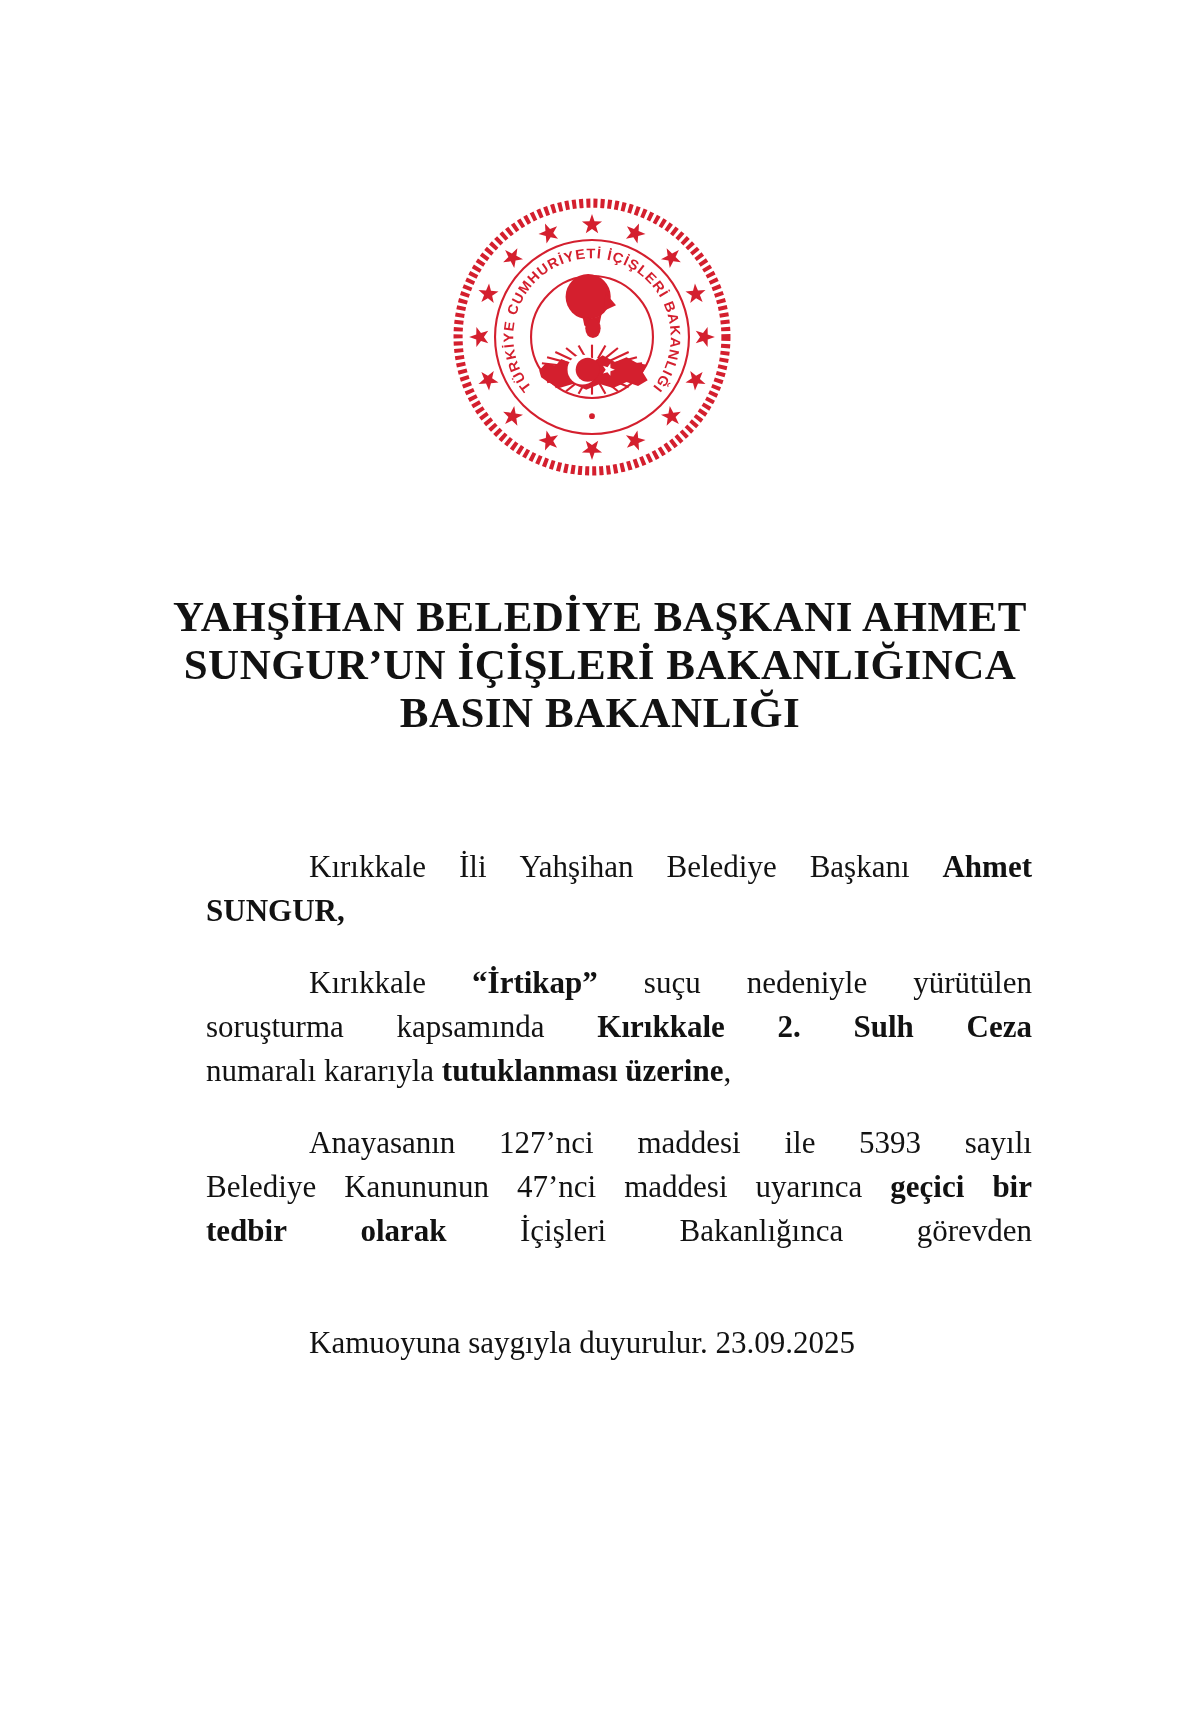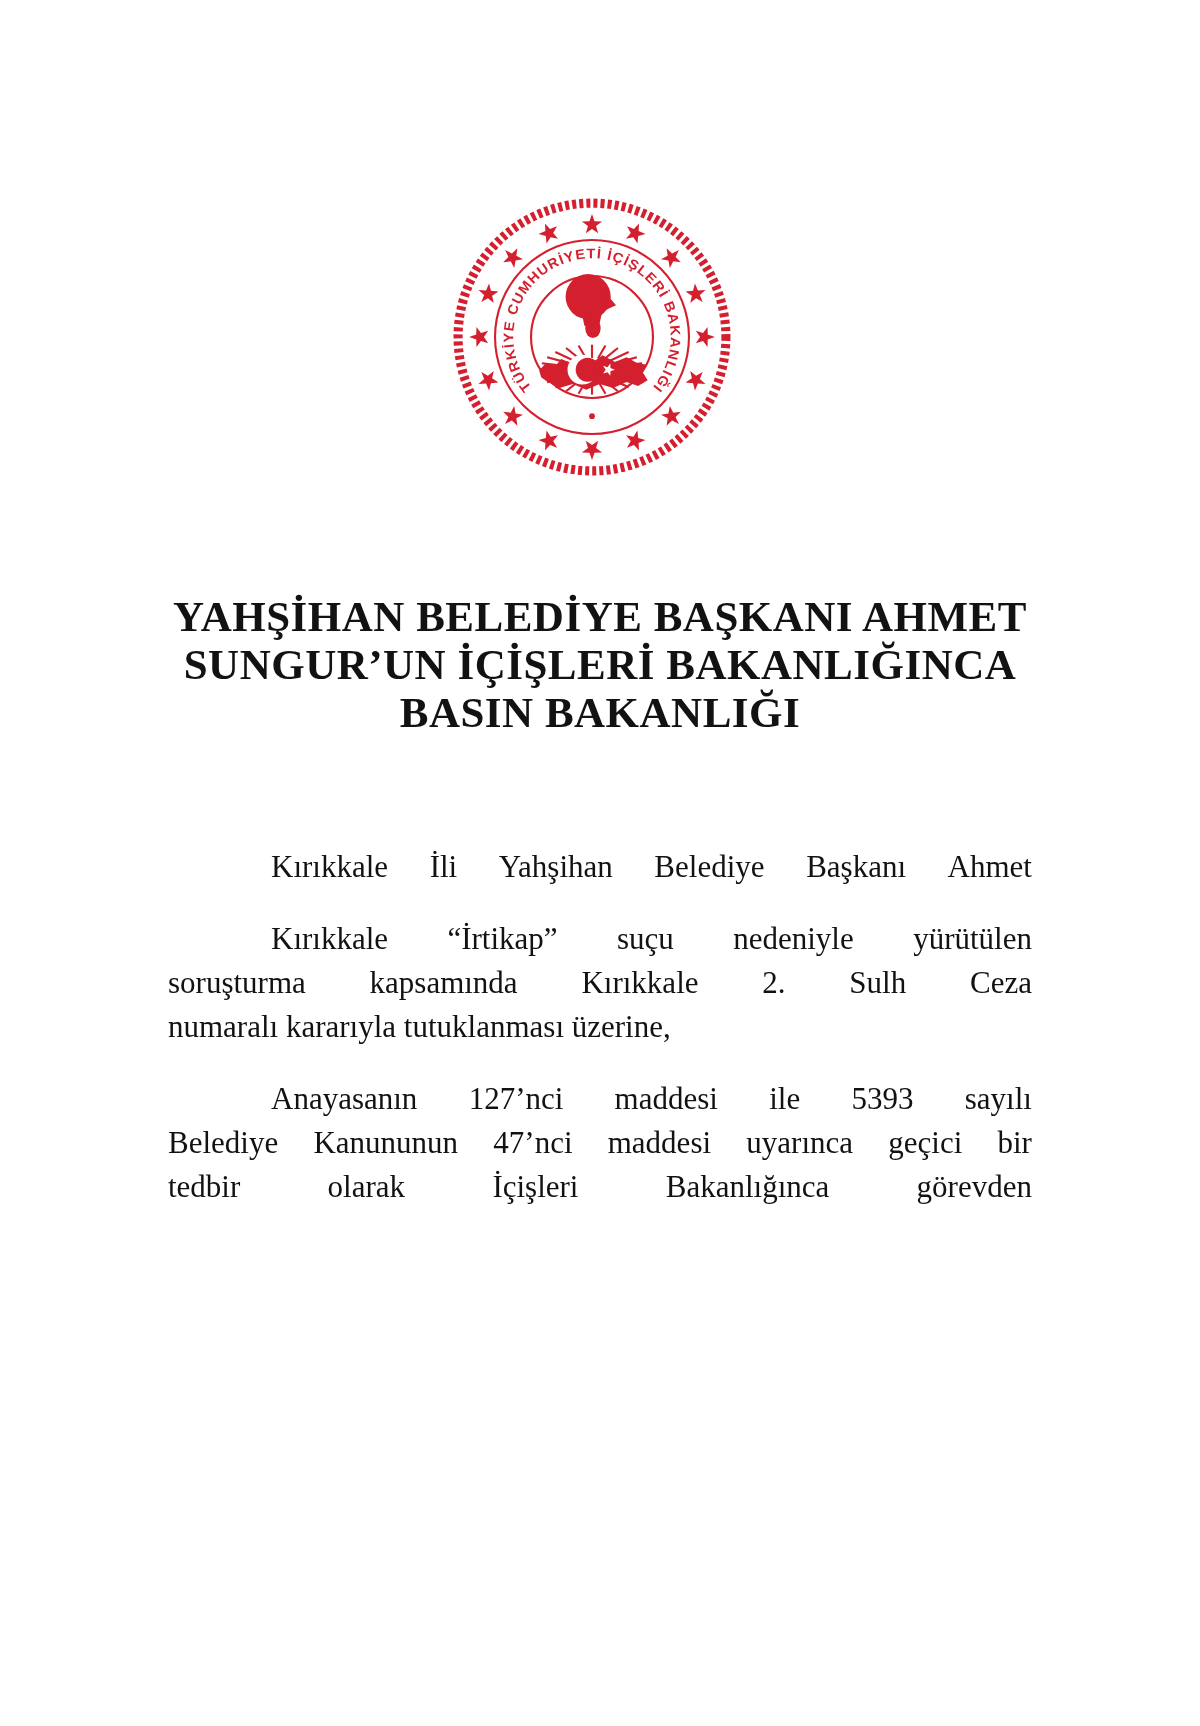--- a/index.html
+++ b/index.html
@@ -25,27 +25,28 @@
     letter-spacing:0.5px;
   }
   .body-text{
     margin:108px 168px 0;
     font-size:31px;
   }
   .para{margin:0 0 28px 0;}
   .line{
     line-height:44px;
     white-space:pre;
+    margin-left:38px;
   }
   .line.just{
     display:flex;
     justify-content:space-between;
   }
   .line.ind{padding-left:103px;}
-  .b{font-weight:normal;}
+  .b{font-weight:bold;}
   .closing{
     margin-top:68px;
   }
 </style>
 </head>
 <body>
 
 <div class="page">
 
   <div class="logo-wrap">
@@ -131,27 +132,31 @@
 
   <div class="title-block">
     <div>YAHŞİHAN BELEDİYE BAŞKANI AHMET</div>
     <div>SUNGUR’UN İÇİŞLERİ BAKANLIĞINCA</div>
     <div>BASIN BAKANLIĞI</div>
   </div>
 
   <div class="body-text">
       <div class="para">
         <div class="line just ind"><span>Kırıkkale</span><span>İli</span><span>Yahşihan</span><span>Belediye</span><span>Başkanı</span><span class="b">Ahmet</span></div>
+        <div class="line"><span class="b">SUNGUR,</span></div>
       </div>
       <div class="para">
         <div class="line just ind"><span>Kırıkkale</span><span class="b">“İrtikap”</span><span>suçu</span><span>nedeniyle</span><span>yürütülen</span></div>
         <div class="line just"><span>soruşturma</span><span>kapsamında</span><span class="b">Kırıkkale</span><span class="b">2.</span><span class="b">Sulh</span><span class="b">Ceza</span></div>
         <div class="line"><span>numaralı</span> <span>kararıyla</span> <span class="b">tutuklanması üzerine</span><span>,</span></div>
       </div>
       <div class="para">
         <div class="line just ind"><span>Anayasanın</span><span>127’nci</span><span>maddesi</span><span>ile</span><span>5393</span><span>sayılı</span></div>
         <div class="line just"><span>Belediye</span><span>Kanununun</span><span>47’nci</span><span>maddesi</span><span>uyarınca</span><span class="b">geçici</span><span class="b">bir</span></div>
         <div class="line just"><span class="b">tedbir</span><span class="b">olarak</span><span>İçişleri</span><span>Bakanlığınca</span><span>görevden</span></div>
       </div>
     </div>
 
+  <div class="body-text closing">
+    <div class="line ind">Kamuoyuna saygıyla duyurulur. 23.09.2025</div>
+  </div>
 
 </div>
 
 </body></html>

